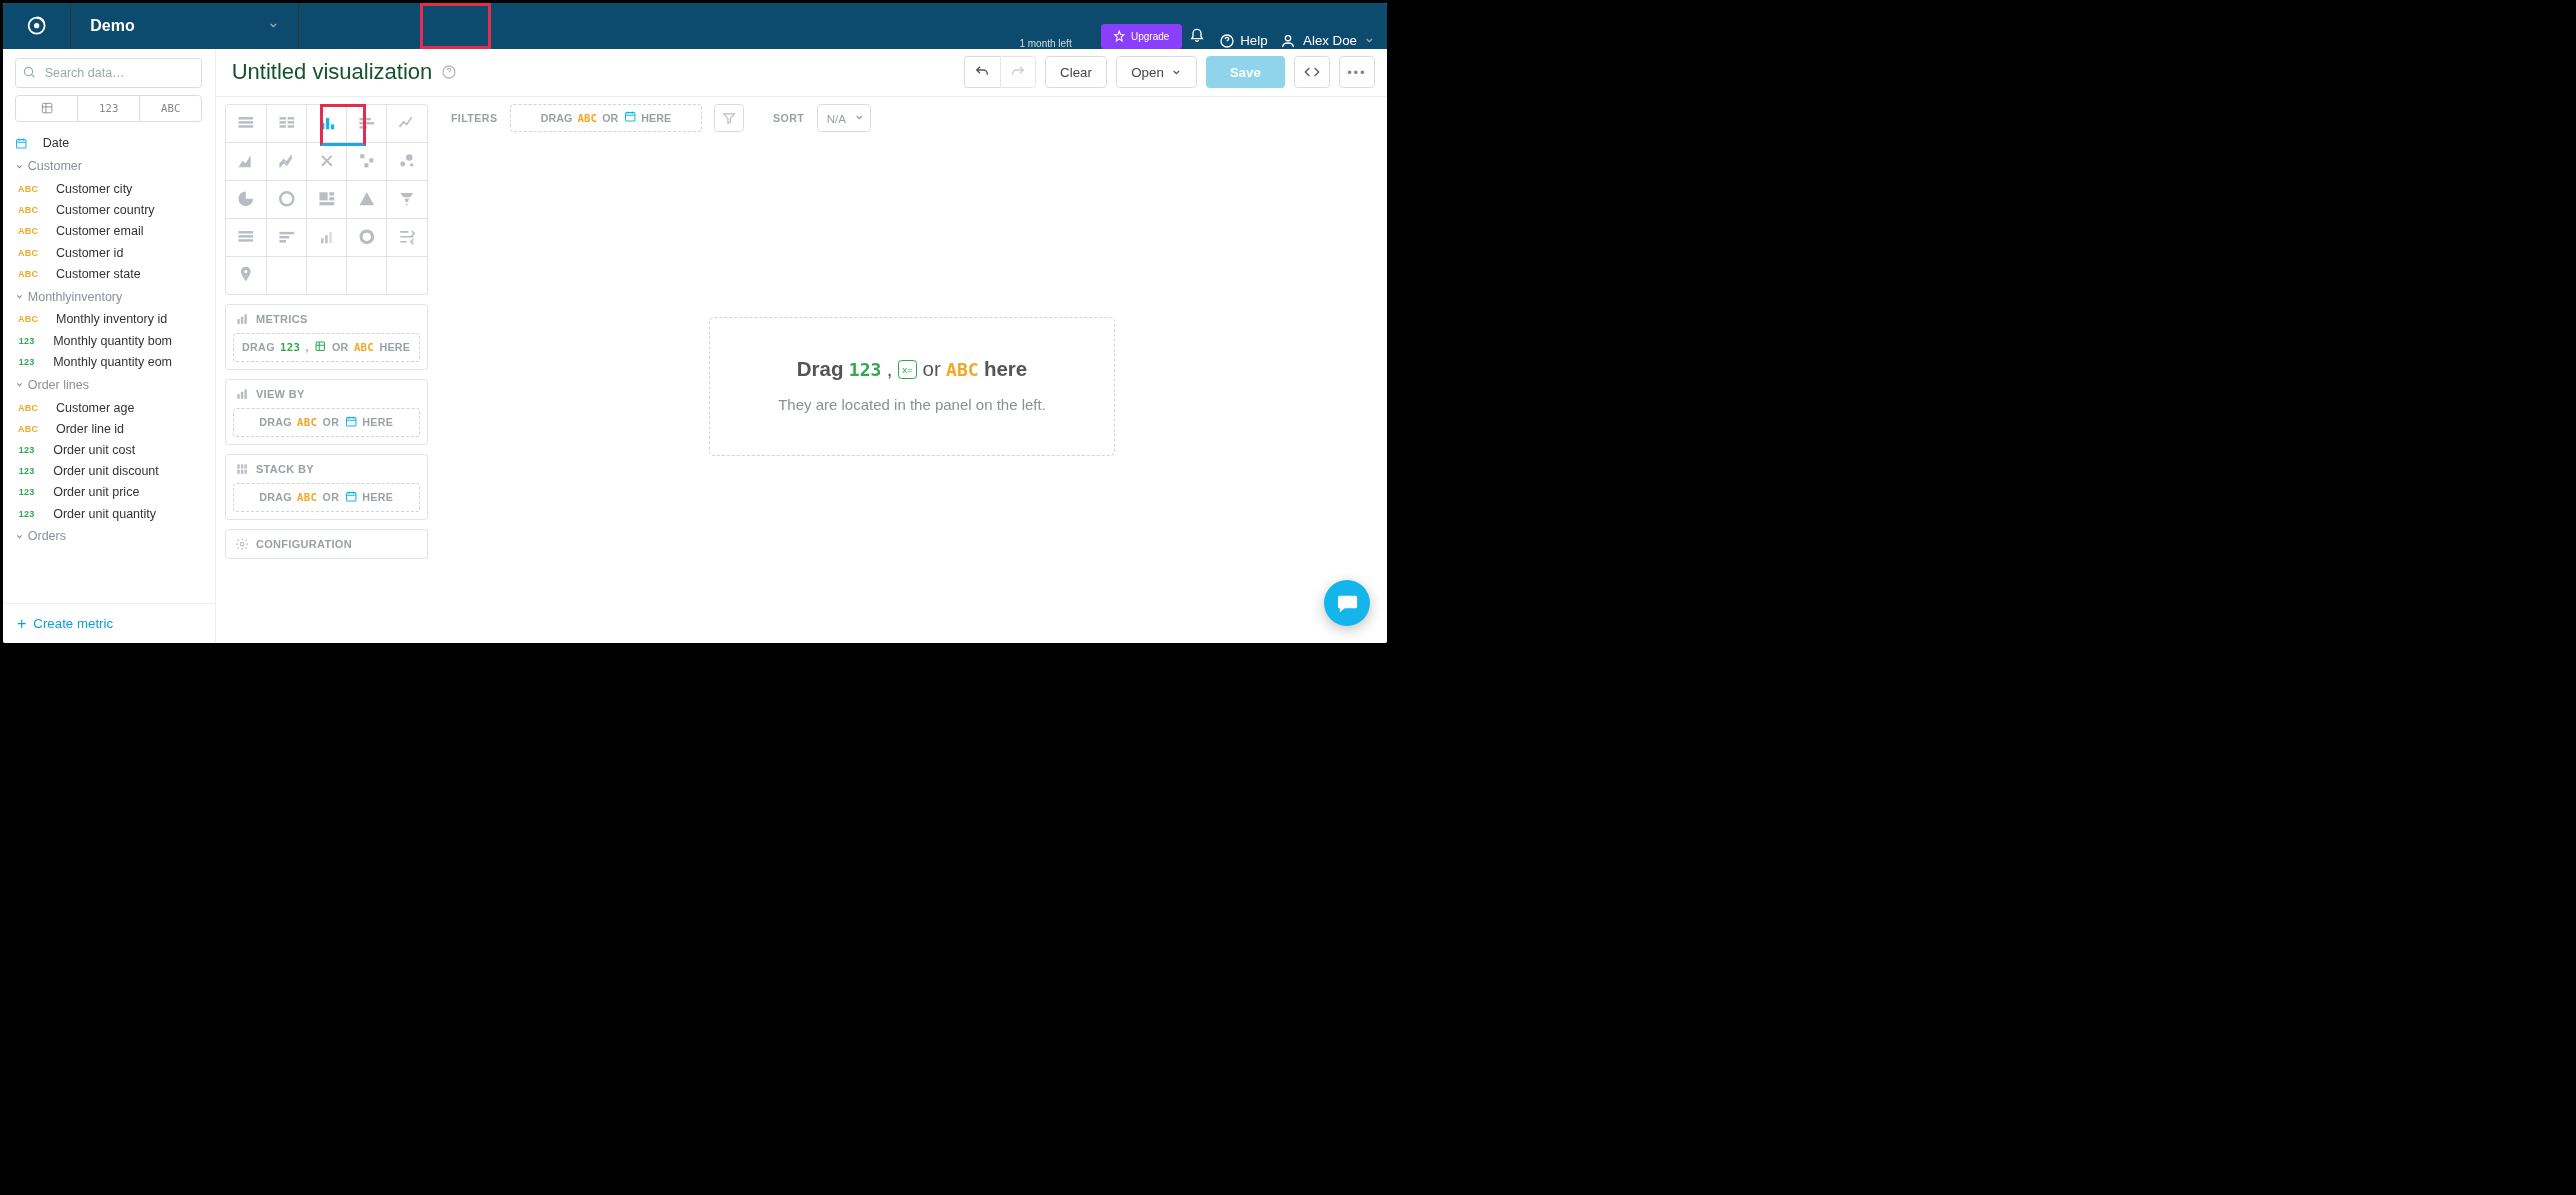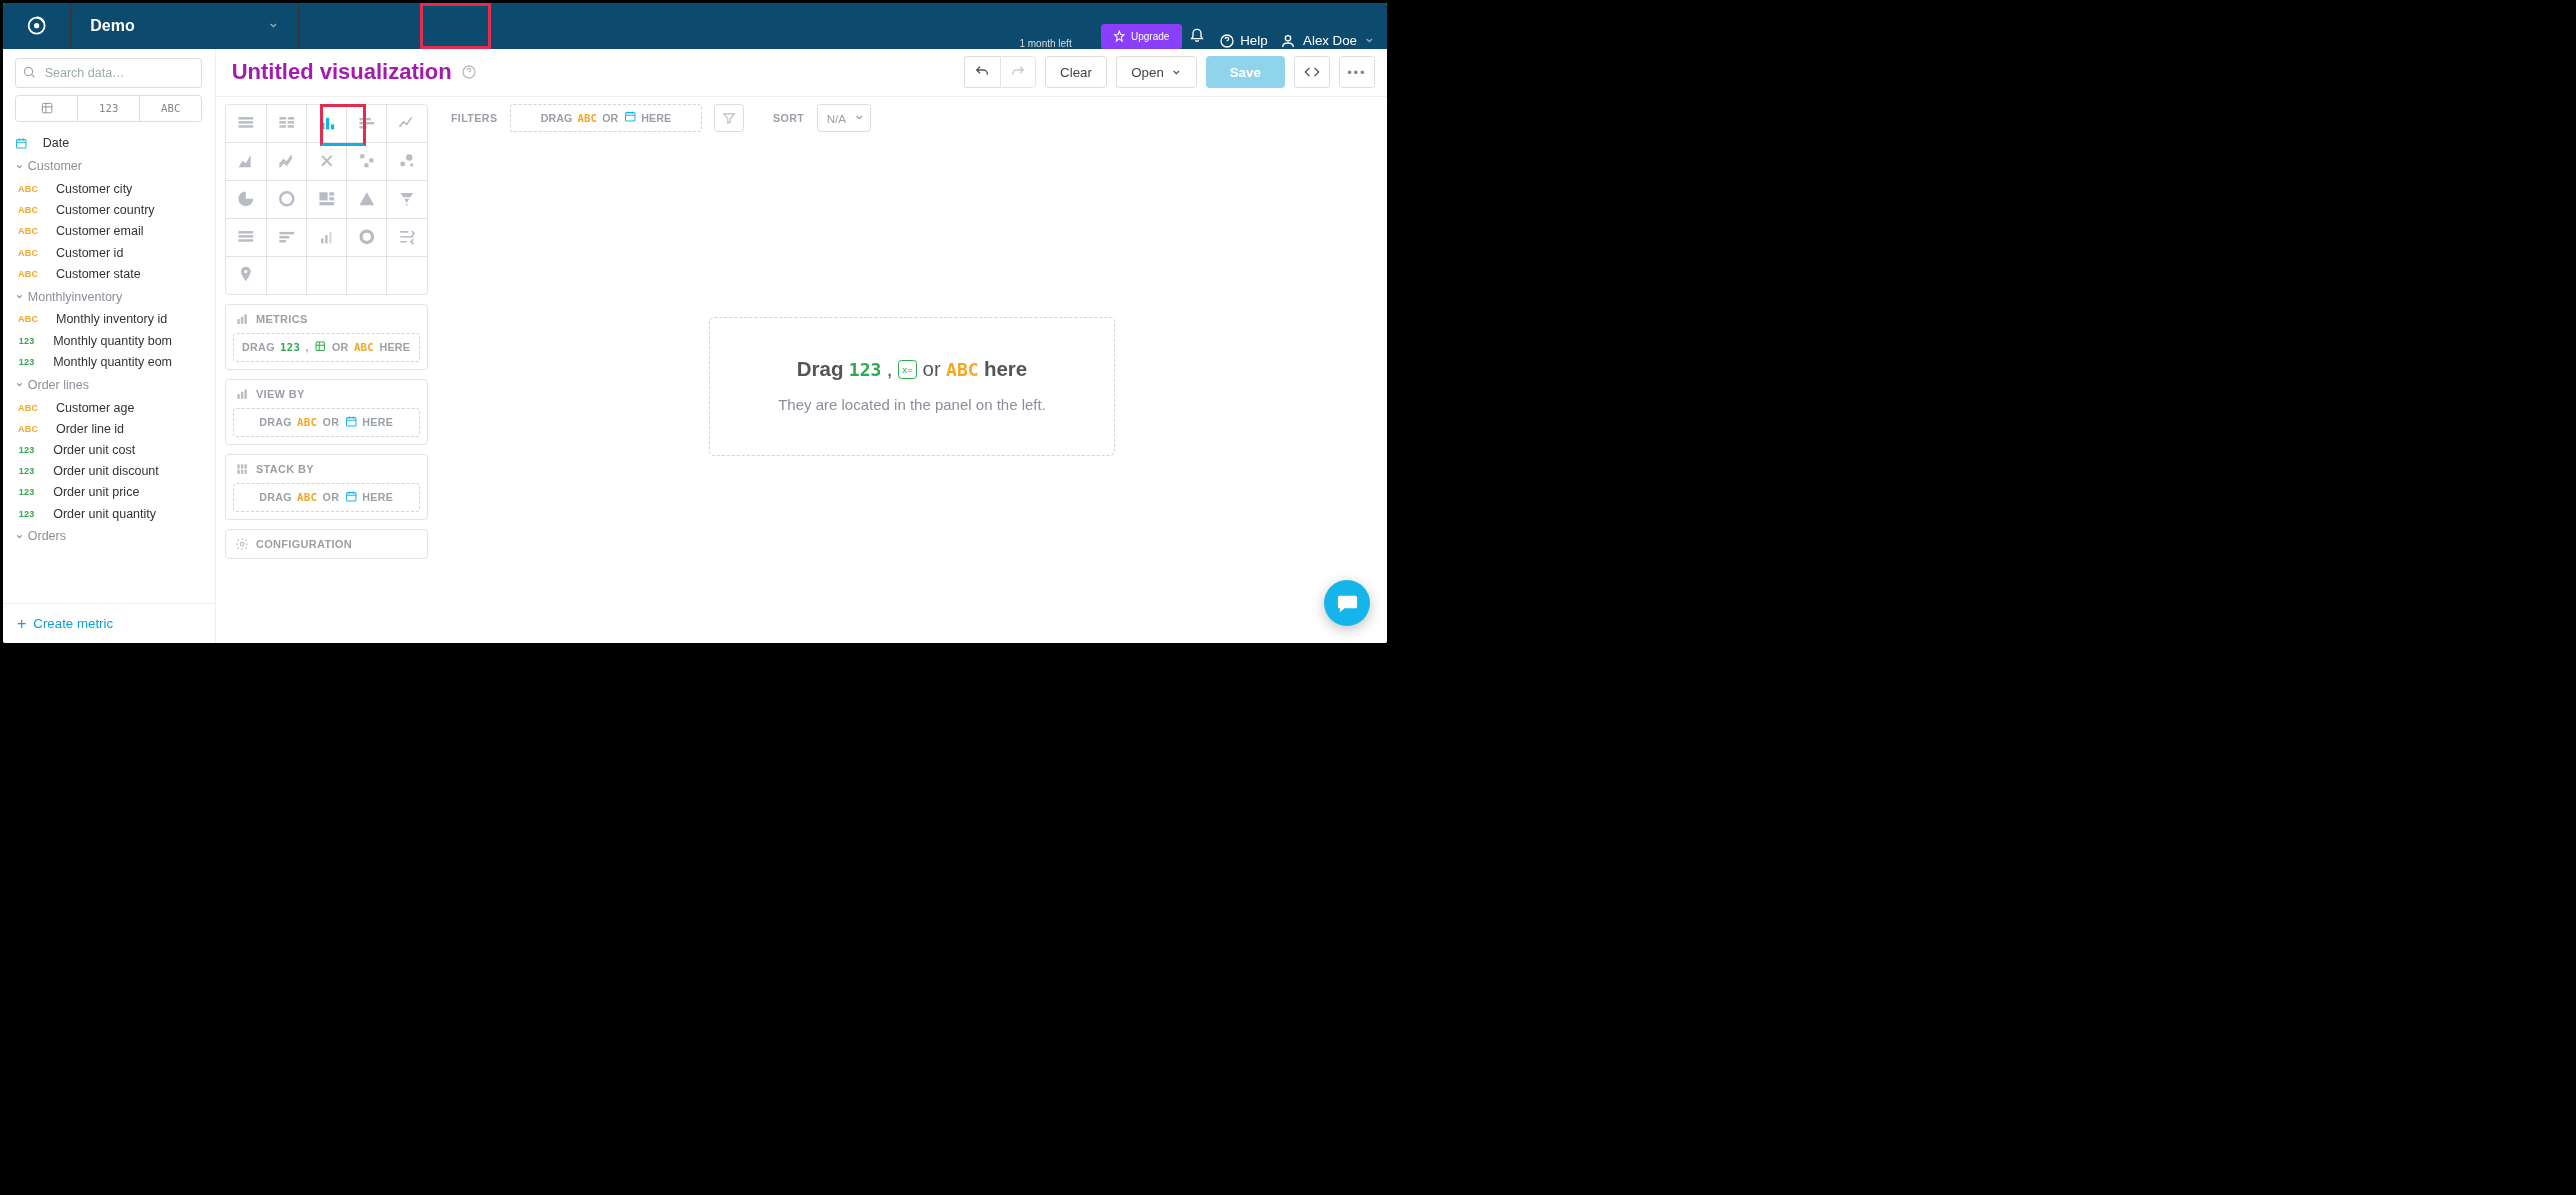--- a/index.html
+++ b/index.html
@@ -42,21 +42,21 @@
 .tree{flex:1;overflow:auto;padding:1.8px 0}
 .tree-row{display:flex;align-items:center;gap:15px;padding:3.6px 12.5px;font-size:12.5px;color:#333;cursor:pointer}
 .tree-group{color:#8a8f99;padding:5.3px 12.5px;font-size:12.5px;display:flex;align-items:center;gap:3.6px;cursor:pointer}
 .badge{font-size:9px;font-weight:700;padding:0.9px 2.7px;border-radius:1.8px;letter-spacing:0.3px;min-width:23px;text-align:center}
 .badge.abc{color:#f5a623;background:transparent}
 .badge.num{color:#2fa84f;background:transparent}
 .create{border-top:0.9px solid #eee;padding:10.7px 14.2px;color:#0aa1d2;display:flex;align-items:center;gap:7.1px;font-size:13.3px;cursor:pointer}
 
 
 .toolbar{height:48px;display:flex;align-items:center;padding:0 12.5px 0 16px;gap:9px;border-bottom:0.9px solid #eee}
-.vistitle{font-size:22px;color:#a21caf;font-weight:700}
+.vistitle{font-size:22px;color:#14532d;font-weight:400}
 .qmark{width:16px;height:16px;color:#bbb}
 .toolbar .spacer{flex:1}
 .btn{height:32px;border:0.9px solid #dcdcdc;background:#fff;border-radius:3.6px;padding:0 14.2px;font-size:13.3px;color:#444;cursor:pointer;display:flex;align-items:center;gap:7.1px}
 .btn.icon-only{padding:0;width:36px;justify-content:center}
 .btn.disabled{color:#bbb;border-color:#e5e5e5}
 .btn-group{display:flex}
 .btn-group .btn:first-child{border-radius:3.6px 0 0 3.6px;border-right:none}
 .btn-group .btn:last-child{border-radius:0 3.6px 3.6px 0}
 .btn.save{background:#8fd4eb;color:#fff;border-color:#8fd4eb;font-weight:700;padding:0 23px}
 

